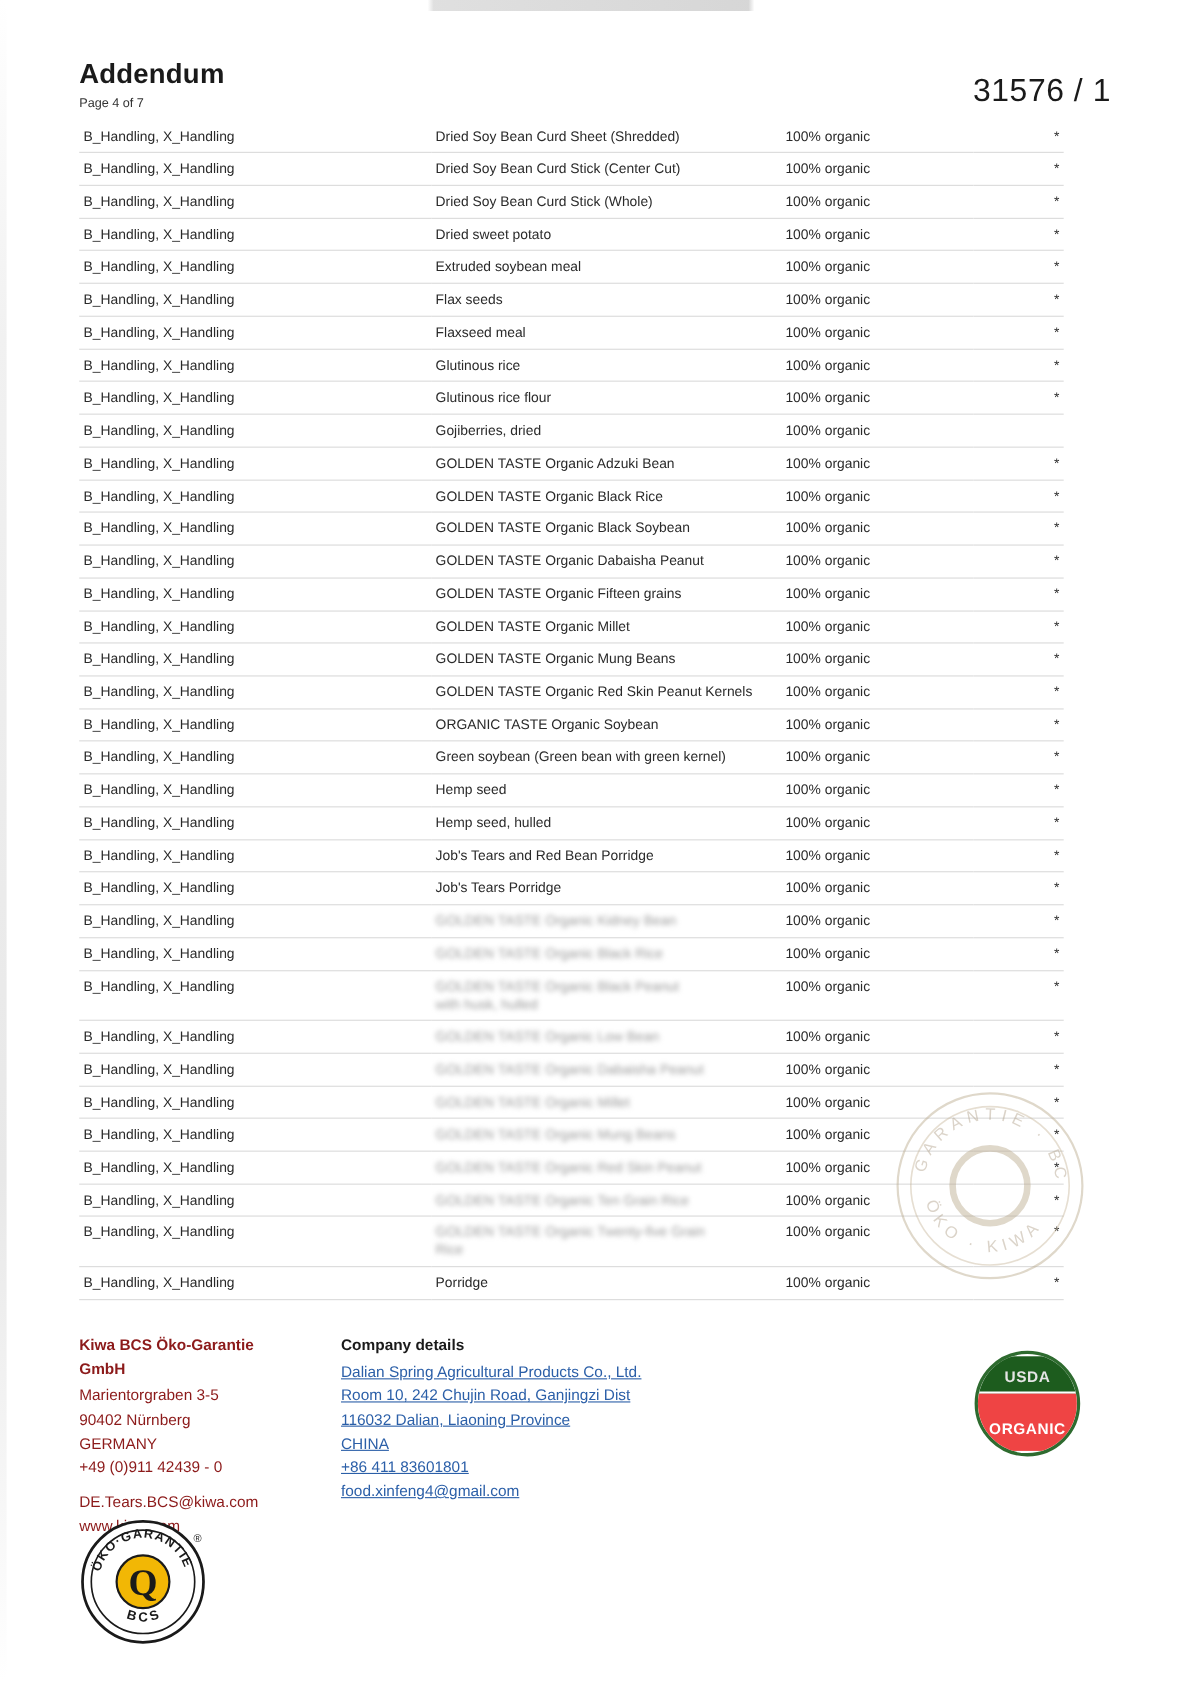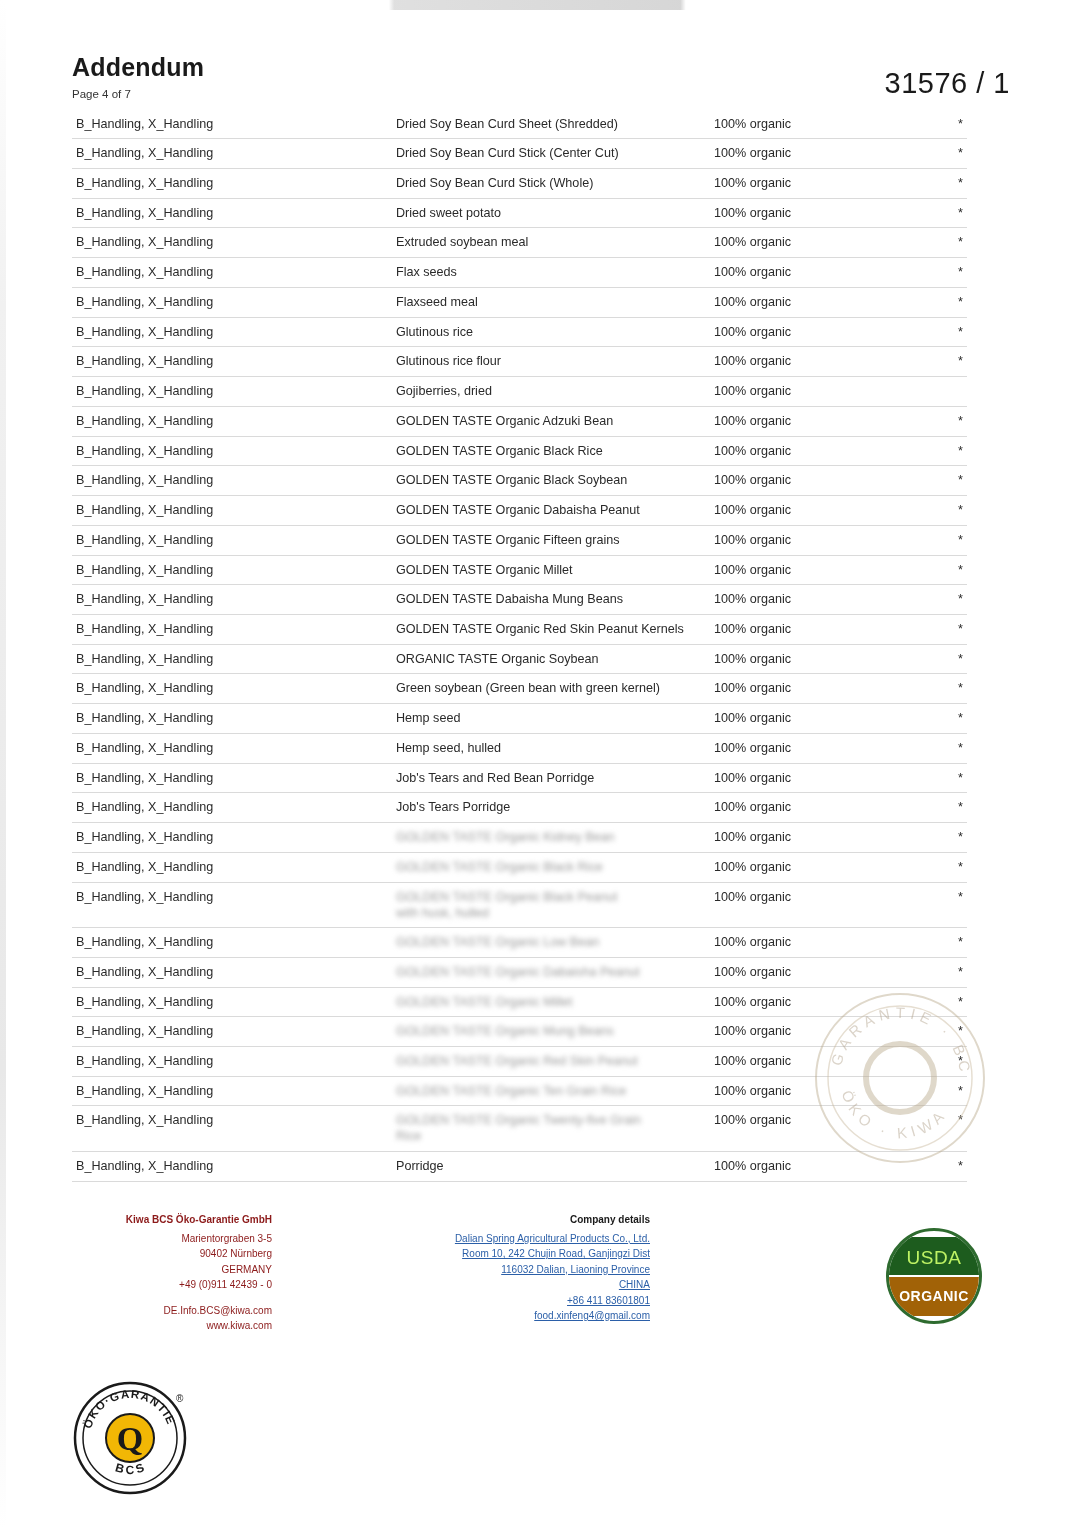--- a/index.html
+++ b/index.html
@@ -83,47 +83,47 @@
   }
   tr.redacted td.c-prod .blur.l2 { top: 23px; }
 
   
   .footer {
     position: absolute;
     left: 72px; top: 1212px; width: 940px;
     display: flex; align-items: flex-start;
   }
   .footer-col {
-    font-size: 10px; line-height: 1.55; text-align: right;
+    font-size: 14px; line-height: 1.55;
   }
   .fc-left { width: 200px; }
   .fc-mid  { width: 340px; margin-left: 38px; }
   .f-head { font-weight: 700; color: #8c1a1a; margin-bottom: 3px; }
   .f-head.mid { color: #1a1a1a; }
   .f-line { color: #8c1a1a; }
   .f-line.blue { color: #2b5fa8; text-decoration: underline; }
   .f-gap { height: 10px; }
 
   
   .usda-seal {
     position: absolute; left: 886px; top: 1228px;
     width: 96px; height: 96px; border-radius: 50%;
     border: 3px solid #2e6b2f;
     background: #fff;
     display: flex; flex-direction: column; align-items: center; justify-content: center;
     overflow: hidden;
   }
   .usda-top {
-    background: #1d5c1e; color: #bef264; width: 100%; text-align: center;
-    font-size: 19px; font-weight: 400; letter-spacing: .5px; padding: 10px 0 6px 0;
+    background: #1d5c1e; color: #e5e5e5; width: 100%; text-align: center;
+    font-size: 14px; font-weight: 700; letter-spacing: .5px; padding: 10px 0 6px 0;
     border-bottom: 2px solid #fff;
   }
   .usda-bot {
-    background: #a16207; color: #fff; width: 100%; text-align: center;
-    font-size: 14px; font-weight: 700; letter-spacing: .5px; padding: 11px 0 12px 0;
+    background: #ef4444; color: #fff; width: 100%; text-align: center;
+    font-size: 14px; font-weight: 700; letter-spacing: .5px; padding: 24px 0 12px 0;
   }
 
   
   .bcs-stamp {
     position: absolute; left: 72px; top: 1380px;
     width: 116px; height: 116px;
   }
 
   
   .watermark {
@@ -243,21 +243,21 @@
           <td class="c-mark">*</td>
         </tr>
         <tr>
           <td class="c-scope">B_Handling, X_Handling</td>
           <td class="c-prod">GOLDEN TASTE Organic Millet</td>
           <td class="c-status">100% organic</td>
           <td class="c-mark">*</td>
         </tr>
         <tr>
           <td class="c-scope">B_Handling, X_Handling</td>
-          <td class="c-prod">GOLDEN TASTE Dabaisha Mung Beans</td>
+          <td class="c-prod">GOLDEN TASTE Organic Mung Beans</td>
           <td class="c-status">100% organic</td>
           <td class="c-mark">*</td>
         </tr>
         <tr>
           <td class="c-scope">B_Handling, X_Handling</td>
           <td class="c-prod">GOLDEN TASTE Organic Red Skin Peanut Kernels</td>
           <td class="c-status">100% organic</td>
           <td class="c-mark">*</td>
         </tr>
         <tr>
@@ -382,21 +382,21 @@
   </div>
 
   <div class="footer">
     <div class="footer-col fc-left">
       <div class="f-head">Kiwa BCS Öko-Garantie GmbH</div>
       <div class="f-line">Marientorgraben 3-5</div>
       <div class="f-line">90402 Nürnberg</div>
       <div class="f-line">GERMANY</div>
       <div class="f-line">+49 (0)911 42439 - 0</div>
       <div class="f-gap"></div>
-      <div class="f-line">DE.Info.BCS@kiwa.com</div>
+      <div class="f-line">DE.Tears.BCS@kiwa.com</div>
       <div class="f-line">www.kiwa.com</div>
     </div>
 
     <div class="footer-col fc-mid">
       <div class="f-head mid">Company details</div>
       <div class="f-line blue">Dalian Spring Agricultural Products Co., Ltd.</div>
       <div class="f-line blue">Room 10, 242 Chujin Road, Ganjingzi Dist</div>
       <div class="f-line blue">116032 Dalian, Liaoning Province</div>
       <div class="f-line blue">CHINA</div>
       <div class="f-line blue">+86 411 83601801</div>

